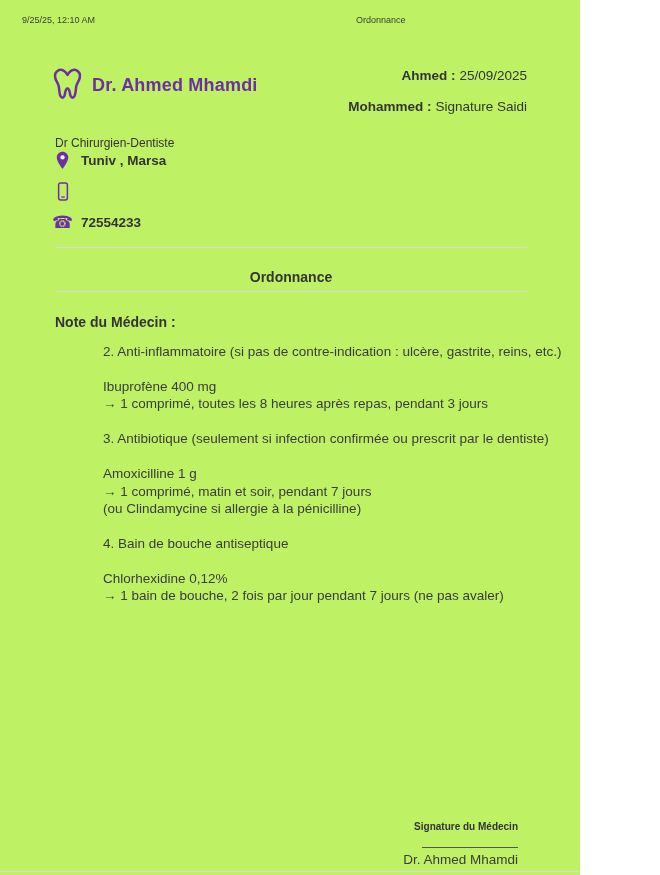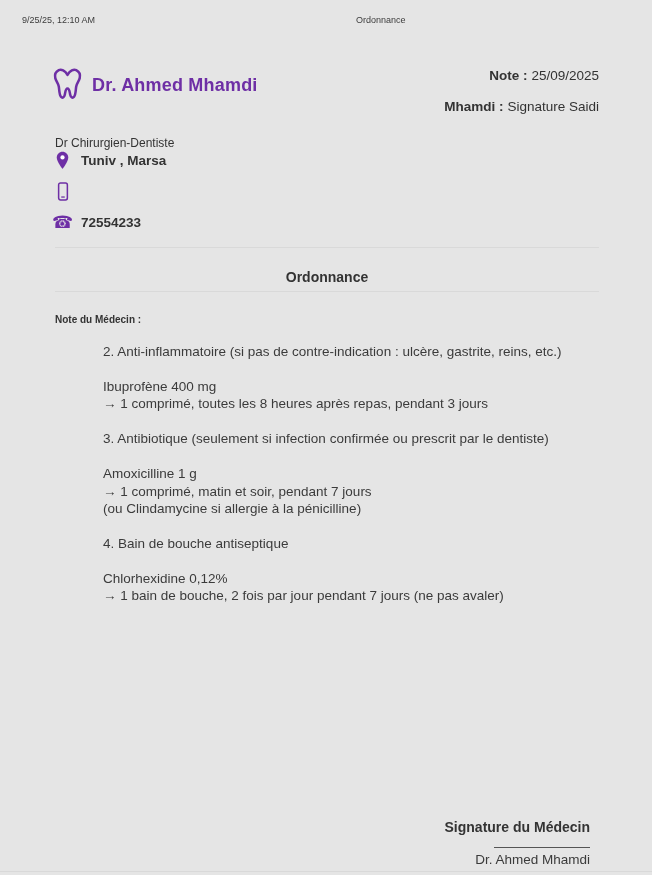--- a/index.html
+++ b/index.html
@@ -6,23 +6,23 @@
     margin: 0;
     padding: 0;
     width: 660px;
     height: 875px;
     background: #ffffff;
     font-family: "Liberation Sans", sans-serif;
     color: #333333;
   }
   .page {
     position: relative;
-    width: 652px;
+    width: 580px;
     height: 875px;
-    background: #e5e5e5;
+    background: #bef264;
     overflow: hidden;
   }
   
   .print-header-date {
     position: absolute;
     left: 22px;
     top: 15px;
     font-size: 9px;
     color: #3c3c3c;
   }
@@ -116,21 +116,21 @@
     text-align: center;
     font-size: 14px;
     font-weight: bold;
     color: #333333;
   }
   
   .note-label {
     position: absolute;
     left: 55px;
     top: 314px;
-    font-size: 10px;
+    font-size: 14px;
     font-weight: bold;
     color: #333333;
   }
   .note-text {
     position: absolute;
     left: 55px;
     top: 343px;
     width: 552px;
     font-size: 13.5px;
     line-height: 17.45px;
@@ -139,21 +139,21 @@
     margin-left: 48px;
   }
   
   .signature {
     position: absolute;
     right: 62px;
     top: 819px;
     text-align: right;
   }
   .signature-label {
-    font-size: 14px;
+    font-size: 10px;
     font-weight: bold;
     color: #333333;
     line-height: 16px;
   }
   .signature-line {
     width: 96px;
     border-top: 1px solid #555555;
     margin: 12px 0 0 auto;
     height: 0;
   }
@@ -184,24 +184,24 @@
     <span class="tooth-logo">
       <svg width="31" height="39" viewBox="0 0 32 40" fill="none">
         <path d="M16 9 C13.5 4.5 9.5 3 7 4.2 C3.8 5.8 2.6 9 3.4 12.4 C4.1 15.4 6.4 17.6 7 21 C7.6 24.4 7.4 29.5 9.2 31.6 C10.8 33.4 12.6 32.4 13.2 29.6 C13.7 27.2 14 23.2 16 23.2 C18 23.2 18.3 27.2 18.8 29.6 C19.4 32.4 21.2 33.4 22.8 31.6 C24.6 29.5 24.4 24.4 25 21 C25.6 17.6 27.9 15.4 28.6 12.4 C29.4 9 28.2 5.8 25 4.2 C22.5 3 18.5 4.5 16 9 Z" stroke="#6e2fa5" stroke-width="2.6" stroke-linejoin="round" stroke-linecap="round"></path>
       </svg>
     </span>
     <span class="doctor-name">Dr. Ahmed Mhamdi</span>
   </div>
 
   <div class="meta">
     <div class="meta-row">
-      <span class="meta-label">Note :</span><span class="meta-value">25/09/2025</span>
+      <span class="meta-label">Ahmed :</span><span class="meta-value">25/09/2025</span>
     </div>
     <div class="meta-row">
-      <span class="meta-label">Mhamdi :</span><span class="meta-value">Signature Saidi</span>
+      <span class="meta-label">Mohammed :</span><span class="meta-value">Signature Saidi</span>
     </div>
   </div>
 
   <div class="specialty">Dr Chirurgien-Dentiste</div>
 
   <div class="contact">
     <div class="contact-item">
       <span class="contact-icon-box">
         <svg width="15" height="19" viewBox="0 0 24 30">
           <path d="M12 1 C6.9 1 2.8 5.1 2.8 10.2 C2.8 17 12 28.5 12 28.5 S21.2 17 21.2 10.2 C21.2 5.1 17.1 1 12 1 Z" fill="#6e2fa5"></path>

